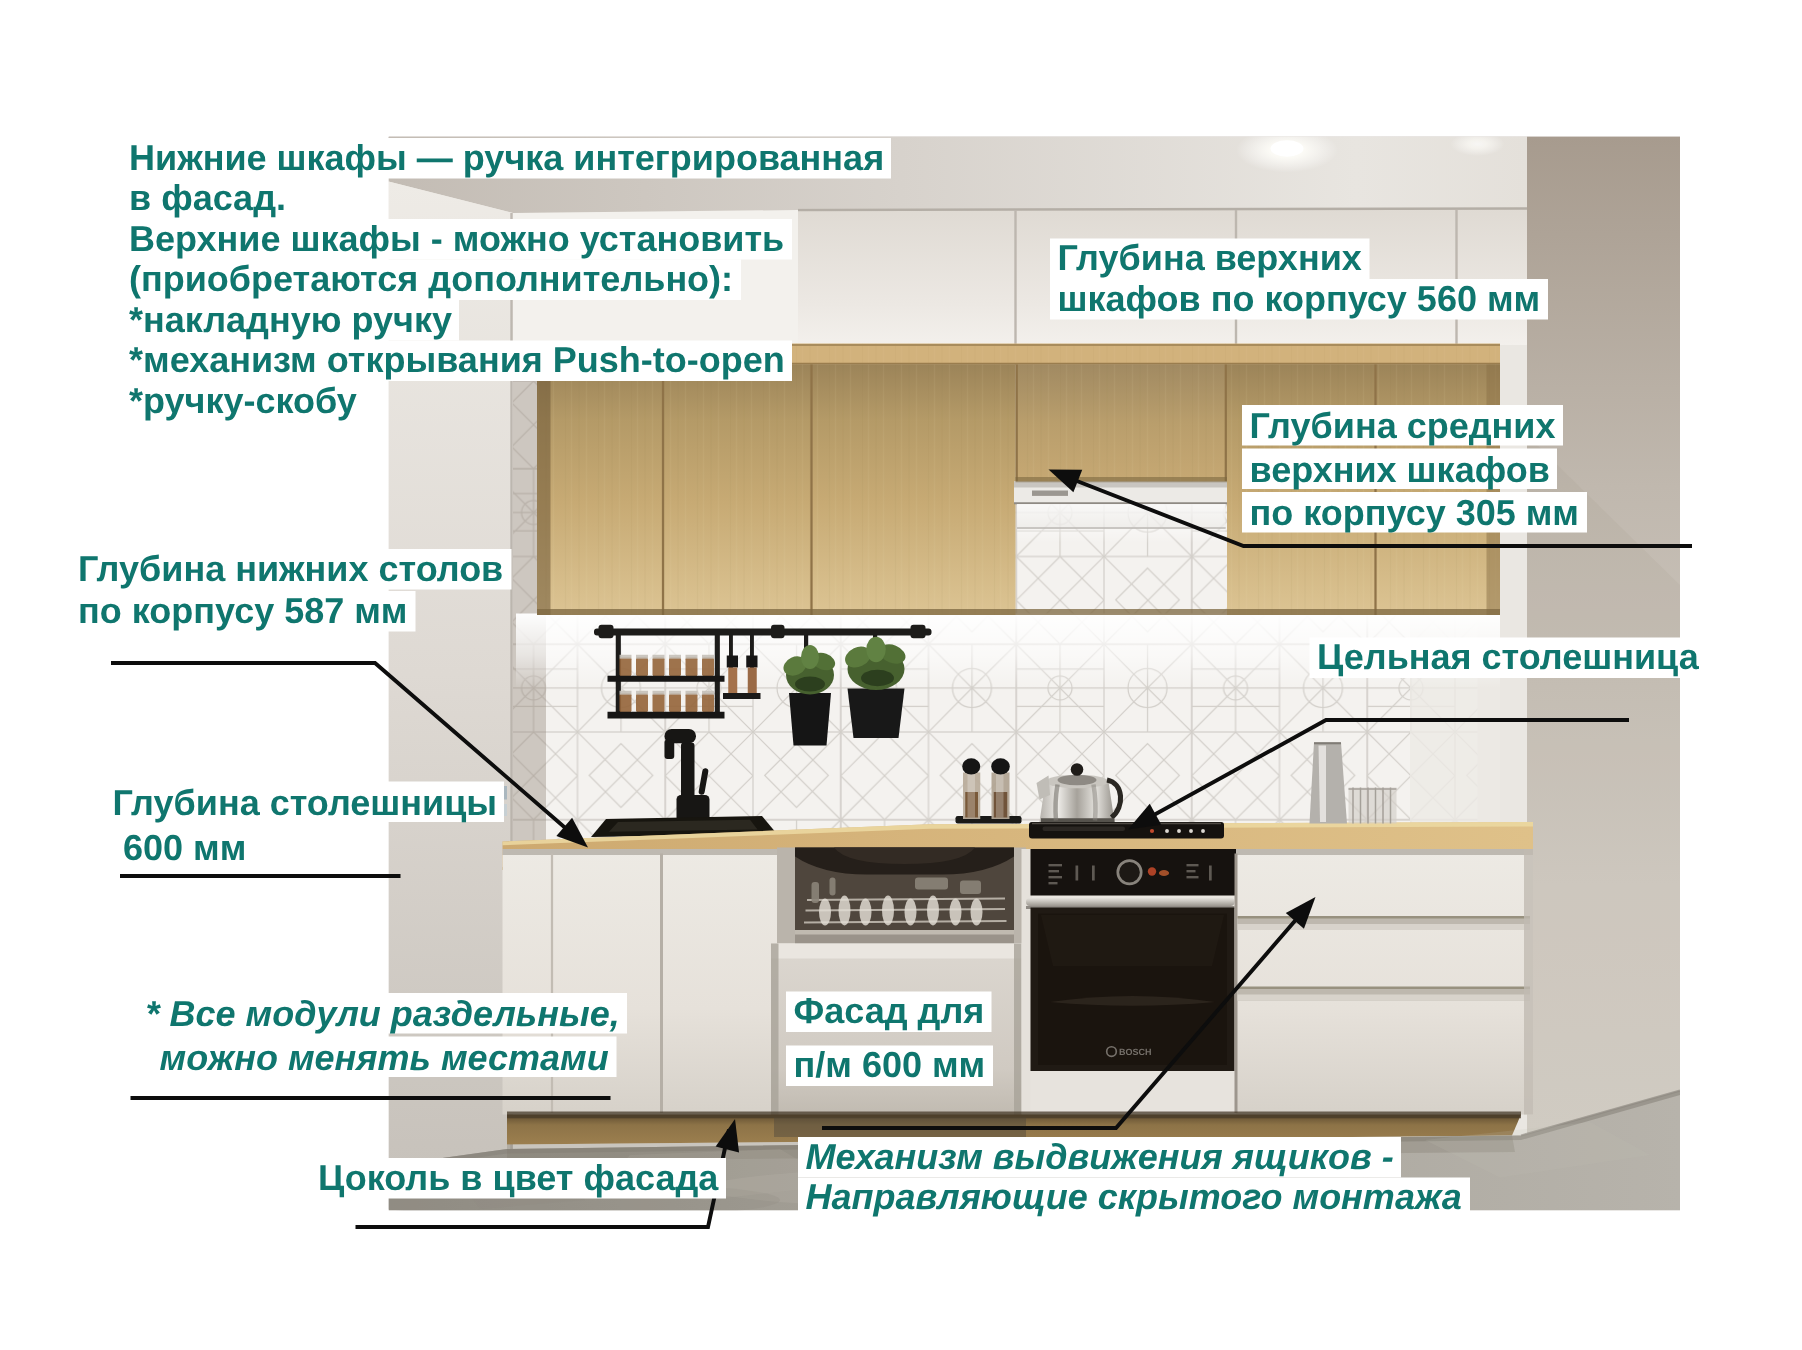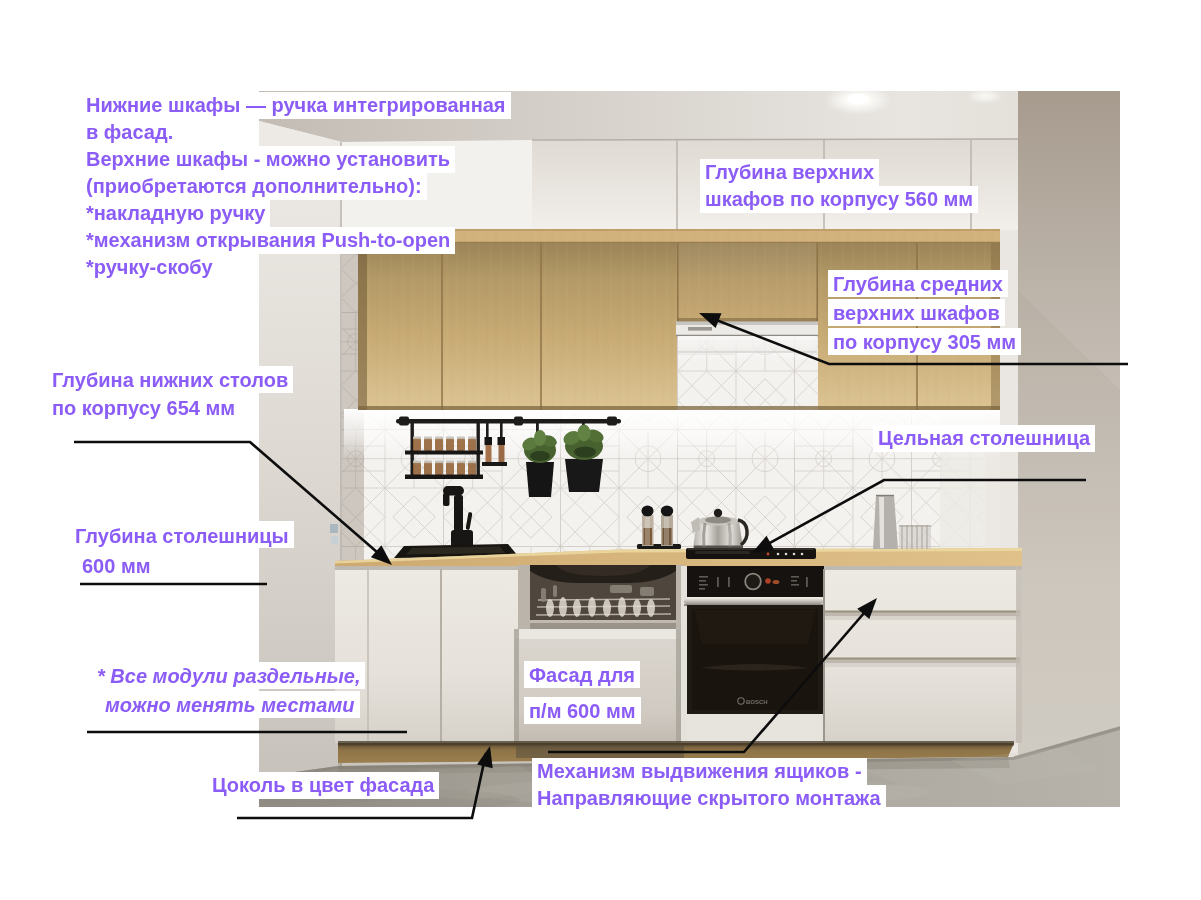--- a/index.html
+++ b/index.html
@@ -1,18 +1,18 @@
 <!DOCTYPE html>
 <html><head>
 <meta charset="utf-8">
 <style>
 html,body{margin:0;padding:0;background:#fff;}
 #page{position:relative;width:1201px;height:900px;background:#fff;overflow:hidden;font-family:"Liberation Sans",sans-serif;}
 #scene{position:absolute;left:0;top:0;}
-.lbl{position:absolute;font-family:"Liberation Sans",sans-serif;font-weight:bold;font-size:20px;line-height:27px;color:#8b5cf6;white-space:nowrap;}
+.lbl{position:absolute;font-family:"Liberation Sans",sans-serif;font-weight:bold;font-size:24px;line-height:27px;color:#0f766e;white-space:nowrap;}
 .lbl div{height:27px;}
 .lbl span{display:inline-block;background:#fff;padding:0 5px;height:27px;}
 .it{font-style:italic;text-align:center;}
 </style>
 </head>
 <body>
 <div id="page">
 <svg id="scene" width="1201" height="900" viewBox="0 0 1201 900">
 <defs>
 <linearGradient id="gCeil" x1="0" y1="0" x2="1" y2="0">
@@ -478,21 +478,21 @@
 </div>
 
 <div class="lbl" style="left:828px;top:270px;line-height:29px;">
 <div style="height:29px;"><span>Глубина средних</span></div>
 <div style="height:29px;"><span>верхних шкафов</span></div>
 <div style="height:29px;"><span>по корпусу 305 мм</span></div>
 </div>
 
 <div class="lbl" style="left:47px;top:366px;line-height:28px;">
 <div style="height:28px;"><span>Глубина нижних столов</span></div>
-<div style="height:28px;"><span>по корпусу 654 мм</span></div>
+<div style="height:28px;"><span>по корпусу 587 мм</span></div>
 </div>
 
 <div class="lbl" style="left:70px;top:521px;line-height:30px;">
 <div style="height:30px;"><span>Глубина столешницы</span></div>
 <div style="height:30px;"><span style="margin-left:7px;">600 мм</span></div>
 </div>
 
 <div class="lbl" style="left:873px;top:425px;">
 <div><span>Цельная столешница</span></div>
 </div>
@@ -504,17 +504,17 @@
 
 <div class="lbl" style="left:524px;top:661px;line-height:28px;">
 <div style="height:36px;"><span>Фасад для</span></div>
 <div style="height:28px;"><span>п/м 600 мм</span></div>
 </div>
 
 <div class="lbl" style="left:207px;top:772px;text-decoration:underline;">
 <div><span>Цоколь в цвет фасада</span></div>
 </div>
 
-<div class="lbl" style="left:532px;top:758px;">
+<div class="lbl" style="left:532px;top:758px;font-style:italic;">
 <div><span>Механизм выдвижения ящиков -</span></div>
 <div><span>Направляющие скрытого монтажа</span></div>
 </div>
 </div>
 
 </body></html>

